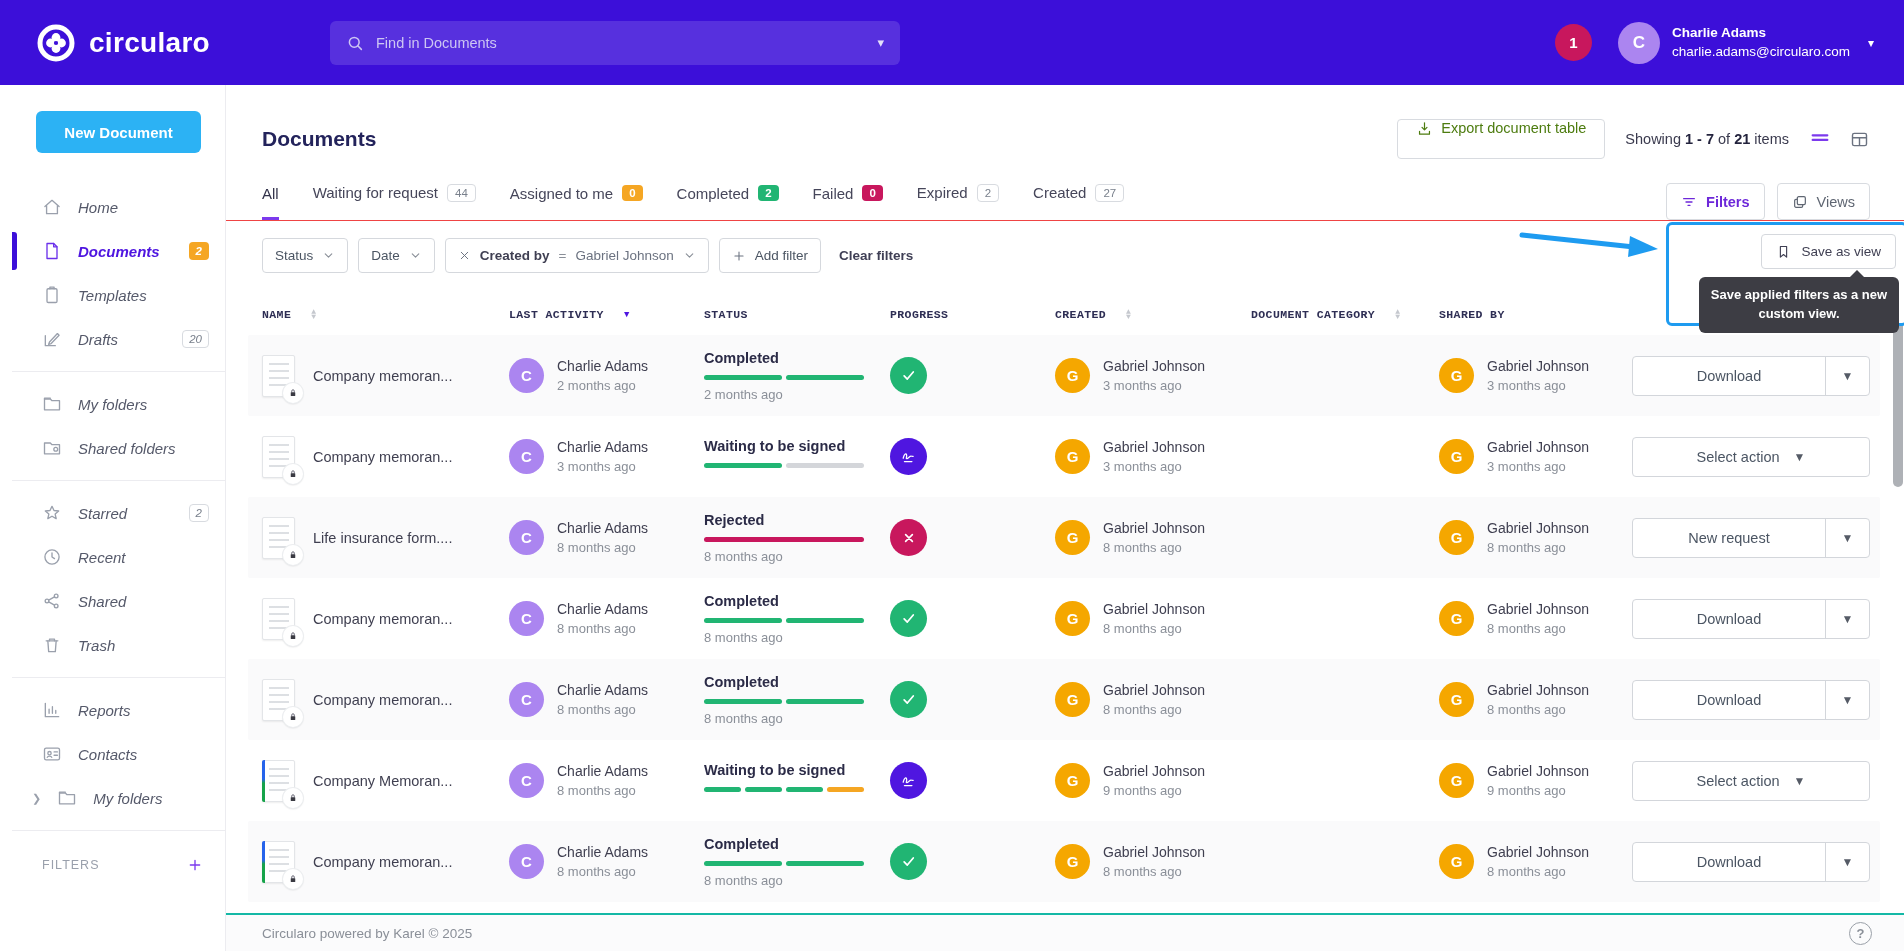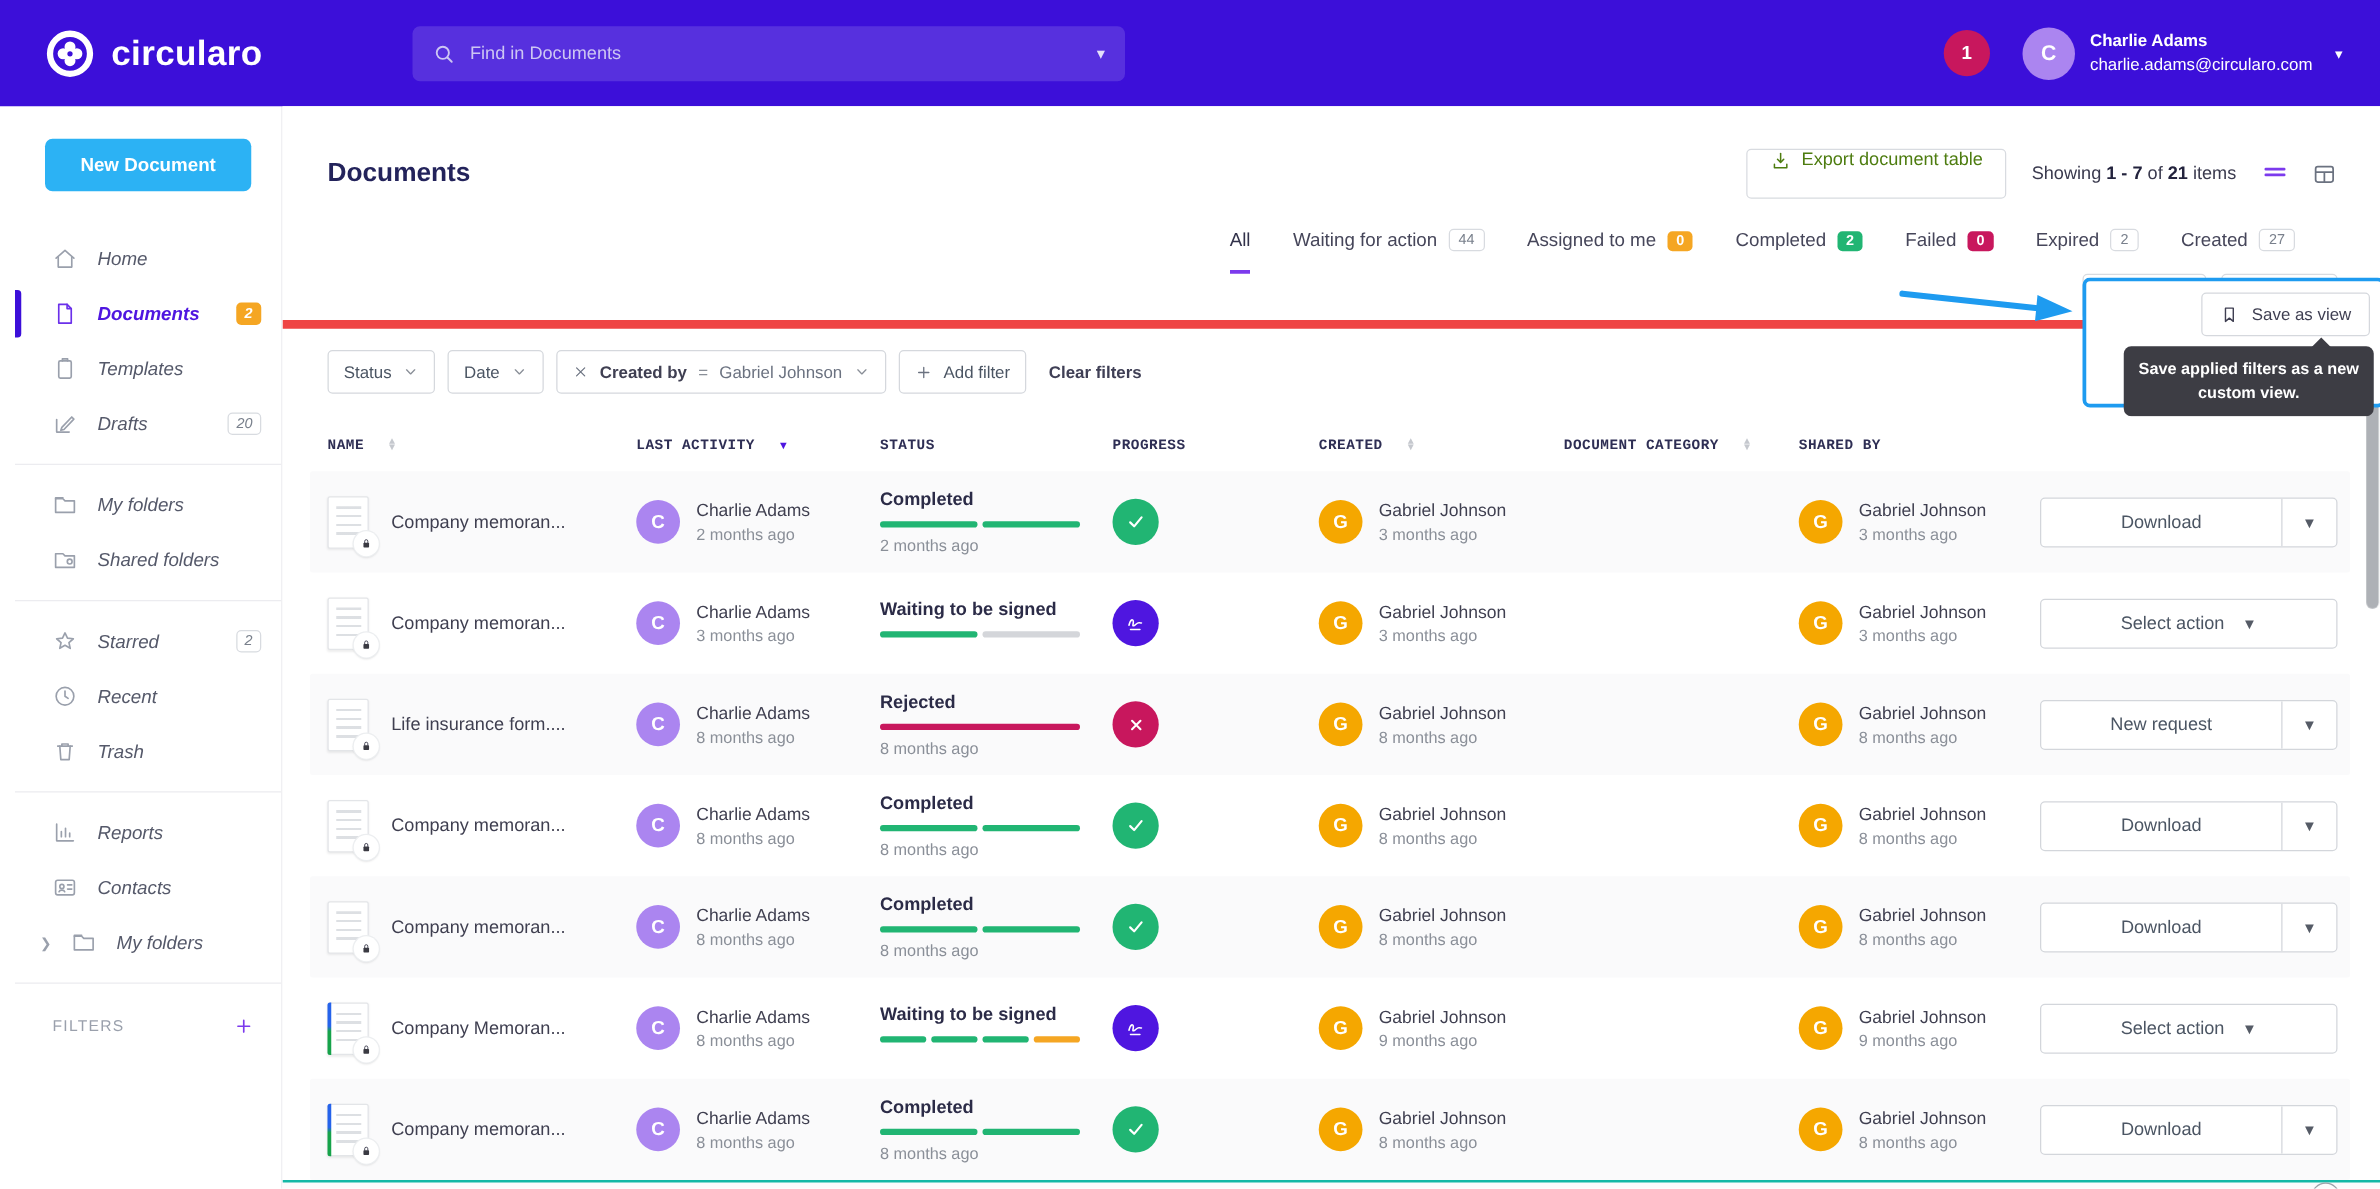--- a/index.html
+++ b/index.html
@@ -44,21 +44,21 @@
   .page-title { font-size:21px; font-weight:800; color:#23235b; }
   .head-right { margin-left:auto; display:flex; align-items:center; gap:20px; }
   .export-btn { height:40px; border:1px solid #d8dbe0; border-radius:4px; background:#fff; color:#4d7c0f; font-size:14.5px; display:flex; align-items:flex-start; gap:8px; padding:0 18px; cursor:pointer; font-family:inherit; }
   .showing { font-size:14.5px; color:#3a3a4e; }
   .showing b { color:#23233d; }
   .view-icons { display:flex; align-items:center; gap:18px; }
   .icon-btn { display:flex; cursor:pointer; }
   .icon-list { color:#7c3aed; } .icon-grid { color:#6b7280; }
 
   
-  .tabs-row { display:flex; align-items:flex-end; padding:24px 34px 0 36px; border-bottom:7px solid #ef4444;flex-direction:column; }
+  .tabs-row { display:flex; align-items:center; padding:24px 34px 0 36px; border-bottom:1px solid #ef4444; }
   .tab { margin-right:34px; padding-bottom:15px; font-size:15px; color:#46465a; display:flex; align-items:center; gap:9px; cursor:pointer; border-bottom:3px solid transparent; }
   .tab.active { border-bottom-color:#7c3aed; color:#32324a; }
   .tbadge { font-size:11.5px; font-weight:700; padding:2px 7px; border-radius:4px; }
   .tbadge.muted { background:#fff; border:1px solid #d8dbe0; color:#79808c; font-weight:400; }
   .tbadge.orange { background:#f5a623; color:#fff; }
   .tbadge.green { background:#21b573; color:#fff; }
   .tbadge.crimson { background:#c8175d; color:#fff; }
   .tabs-right { margin-left:auto; display:flex; gap:12px; align-self:flex-start; }
   .pill-btn { height:37px; border:1px solid #d8dbe0; border-radius:4px; background:#fff; font-size:14.5px; display:flex; align-items:center; gap:9px; padding:0 14px; cursor:pointer; font-family:inherit; }
   .pill-filters { color:#6d28d9; font-weight:600; }
@@ -229,20 +229,31 @@
             <svg width="20" height="20" viewBox="0 0 24 24" fill="none" stroke="currentColor" stroke-width="1.6" stroke-linecap="round" stroke-linejoin="round">
               <circle cx="12" cy="12" r="8.5"></circle>
               <path d="M12 7v5l3 2"></path>
             </svg>
           </span>
           <span>Recent</span>
         </div>
         <div class="nav-item">
           <span class="nico">
             <svg width="20" height="20" viewBox="0 0 24 24" fill="none" stroke="currentColor" stroke-width="1.6" stroke-linecap="round" stroke-linejoin="round">
+              <circle cx="6" cy="12" r="2.2"></circle>
+              <circle cx="17" cy="6" r="2.2"></circle>
+              <circle cx="17" cy="18" r="2.2"></circle>
+              <path d="M8 11l7-4M8 13l7 4"></path>
+            </svg>
+          </span>
+          <span>Shared</span>
+        </div>
+        <div class="nav-item">
+          <span class="nico">
+            <svg width="20" height="20" viewBox="0 0 24 24" fill="none" stroke="currentColor" stroke-width="1.6" stroke-linecap="round" stroke-linejoin="round">
               <path d="M5 7h14"></path>
               <path d="M9 7V5h6v2"></path>
               <path d="M7 7l1 13h8l1-13"></path>
             </svg>
           </span>
           <span>Trash</span>
         </div>
         <div class="sdiv"></div>
         <div class="nav-item">
           <span class="nico">
@@ -319,21 +330,21 @@
         </div>
       </div>
     </div>
 
     <div class="tabs-row">
       <div id="tabs-holder" style="display:flex;align-items:flex-end;">
           <div class="tab active">
             <span>All</span>
           </div>
           <div class="tab">
-            <span>Waiting for action</span>
+            <span>Waiting for request</span>
             <span class="tbadge muted">44</span>
           </div>
           <div class="tab">
             <span>Assigned to me</span>
             <span class="tbadge orange">0</span>
           </div>
           <div class="tab">
             <span>Completed</span>
             <span class="tbadge green">2</span>
           </div>

